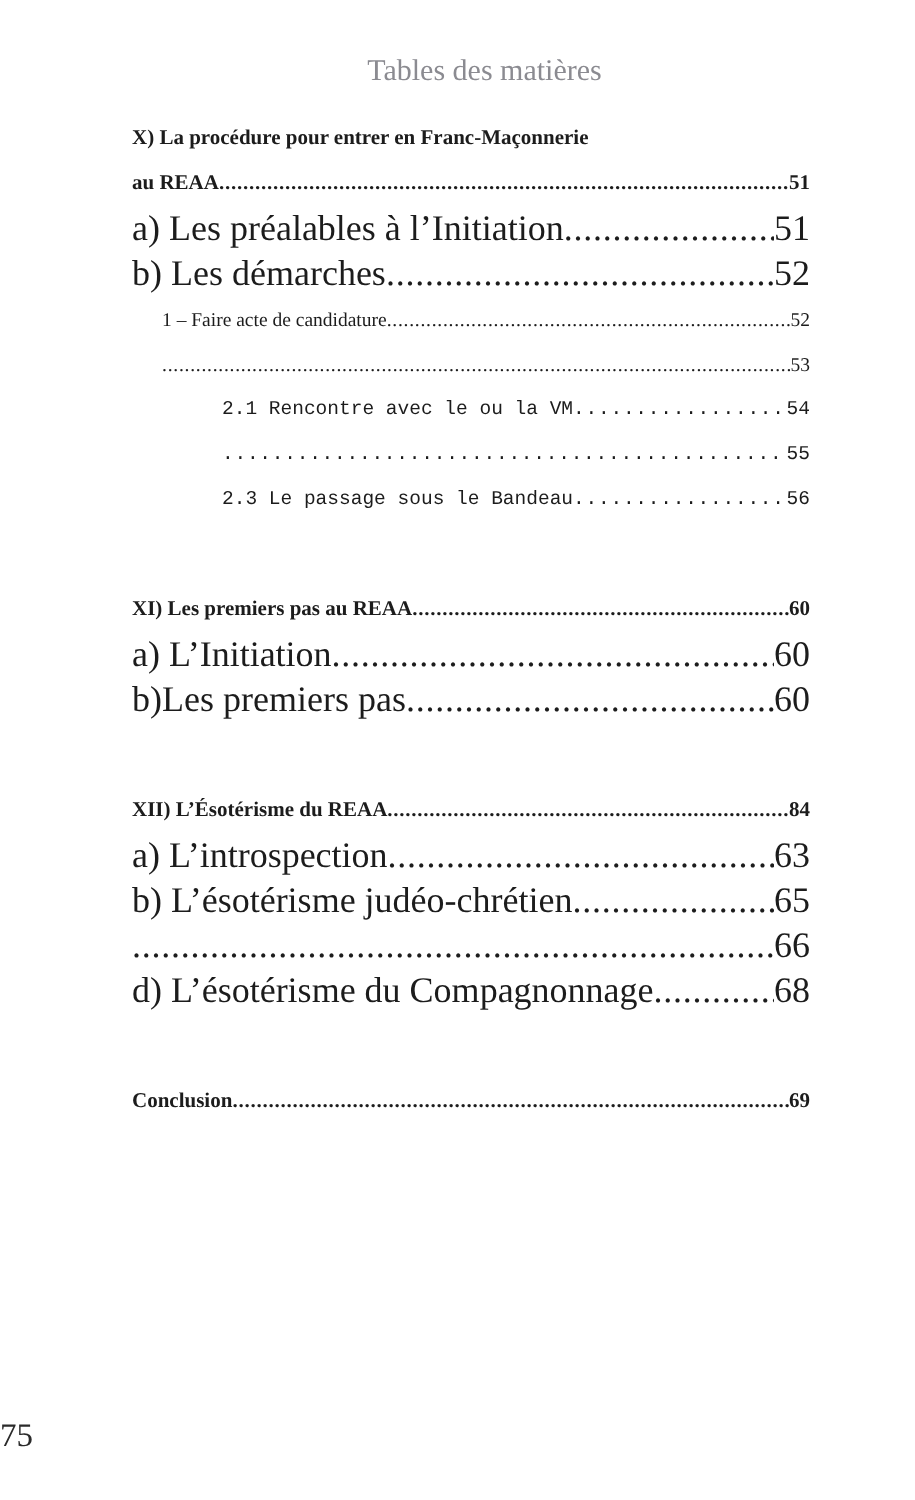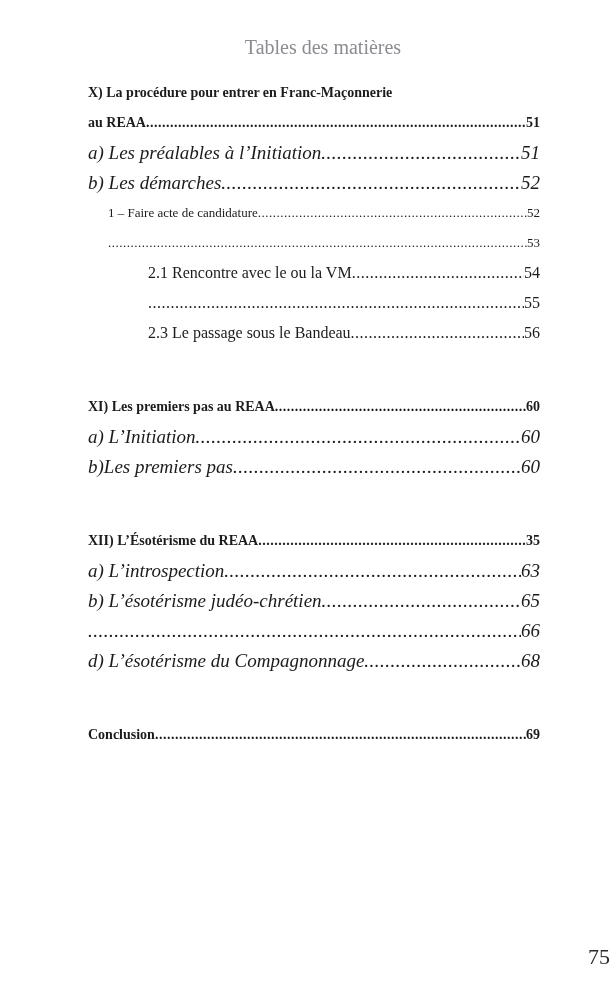--- a/index.html
+++ b/index.html
@@ -49,37 +49,37 @@
     min-width: 8px;
   }
   .row .pagenum {
     flex: 0 0 auto;
   }
   .style-main {
     font-weight: bold;
     font-size: 14px;
   }
   .style-italic {
-    font-style: italic;
-    font-size: 19px;
+    font-size: 24px;
   }
   .style-num {
     font-size: 13px;
     padding-left: 20px;
   }
   .style-subnum {
-    font-size: 16px;
+    font-size: 13px;
     padding-left: 60px;
+    font-family: Liberation Mono, monospace;
   }
   .page-footer {
     position: absolute;
     bottom: 30px;
     left: 0;
     width: 100%;
-    text-align: right;
+    text-align: left;
     font-size: 22px;
     color: #2a2a2a;
   }
 </style>
 </head>
 <body>
 
 <div class="page-header">Tables des matières</div>
 
 <div class="toc">
@@ -143,21 +143,21 @@
       <span class="label">b)Les premiers pas</span>
       <span class="dots">....................................................................................................................................................................................................................................................................</span>
       <span class="pagenum">60</span>
     </div>
   </div>
 
   <div class="toc-section">
     <div class="row style-main">
       <span class="label">XII) L’Ésotérisme du REAA</span>
       <span class="dots">....................................................................................................................................................................................................................................................................</span>
-      <span class="pagenum">35</span>
+      <span class="pagenum">84</span>
     </div>
     <div class="row style-italic">
       <span class="label">a) L’introspection</span>
       <span class="dots">....................................................................................................................................................................................................................................................................</span>
       <span class="pagenum">63</span>
     </div>
     <div class="row style-italic">
       <span class="label">b) L’ésotérisme judéo-chrétien</span>
       <span class="dots">....................................................................................................................................................................................................................................................................</span>
       <span class="pagenum">65</span>

